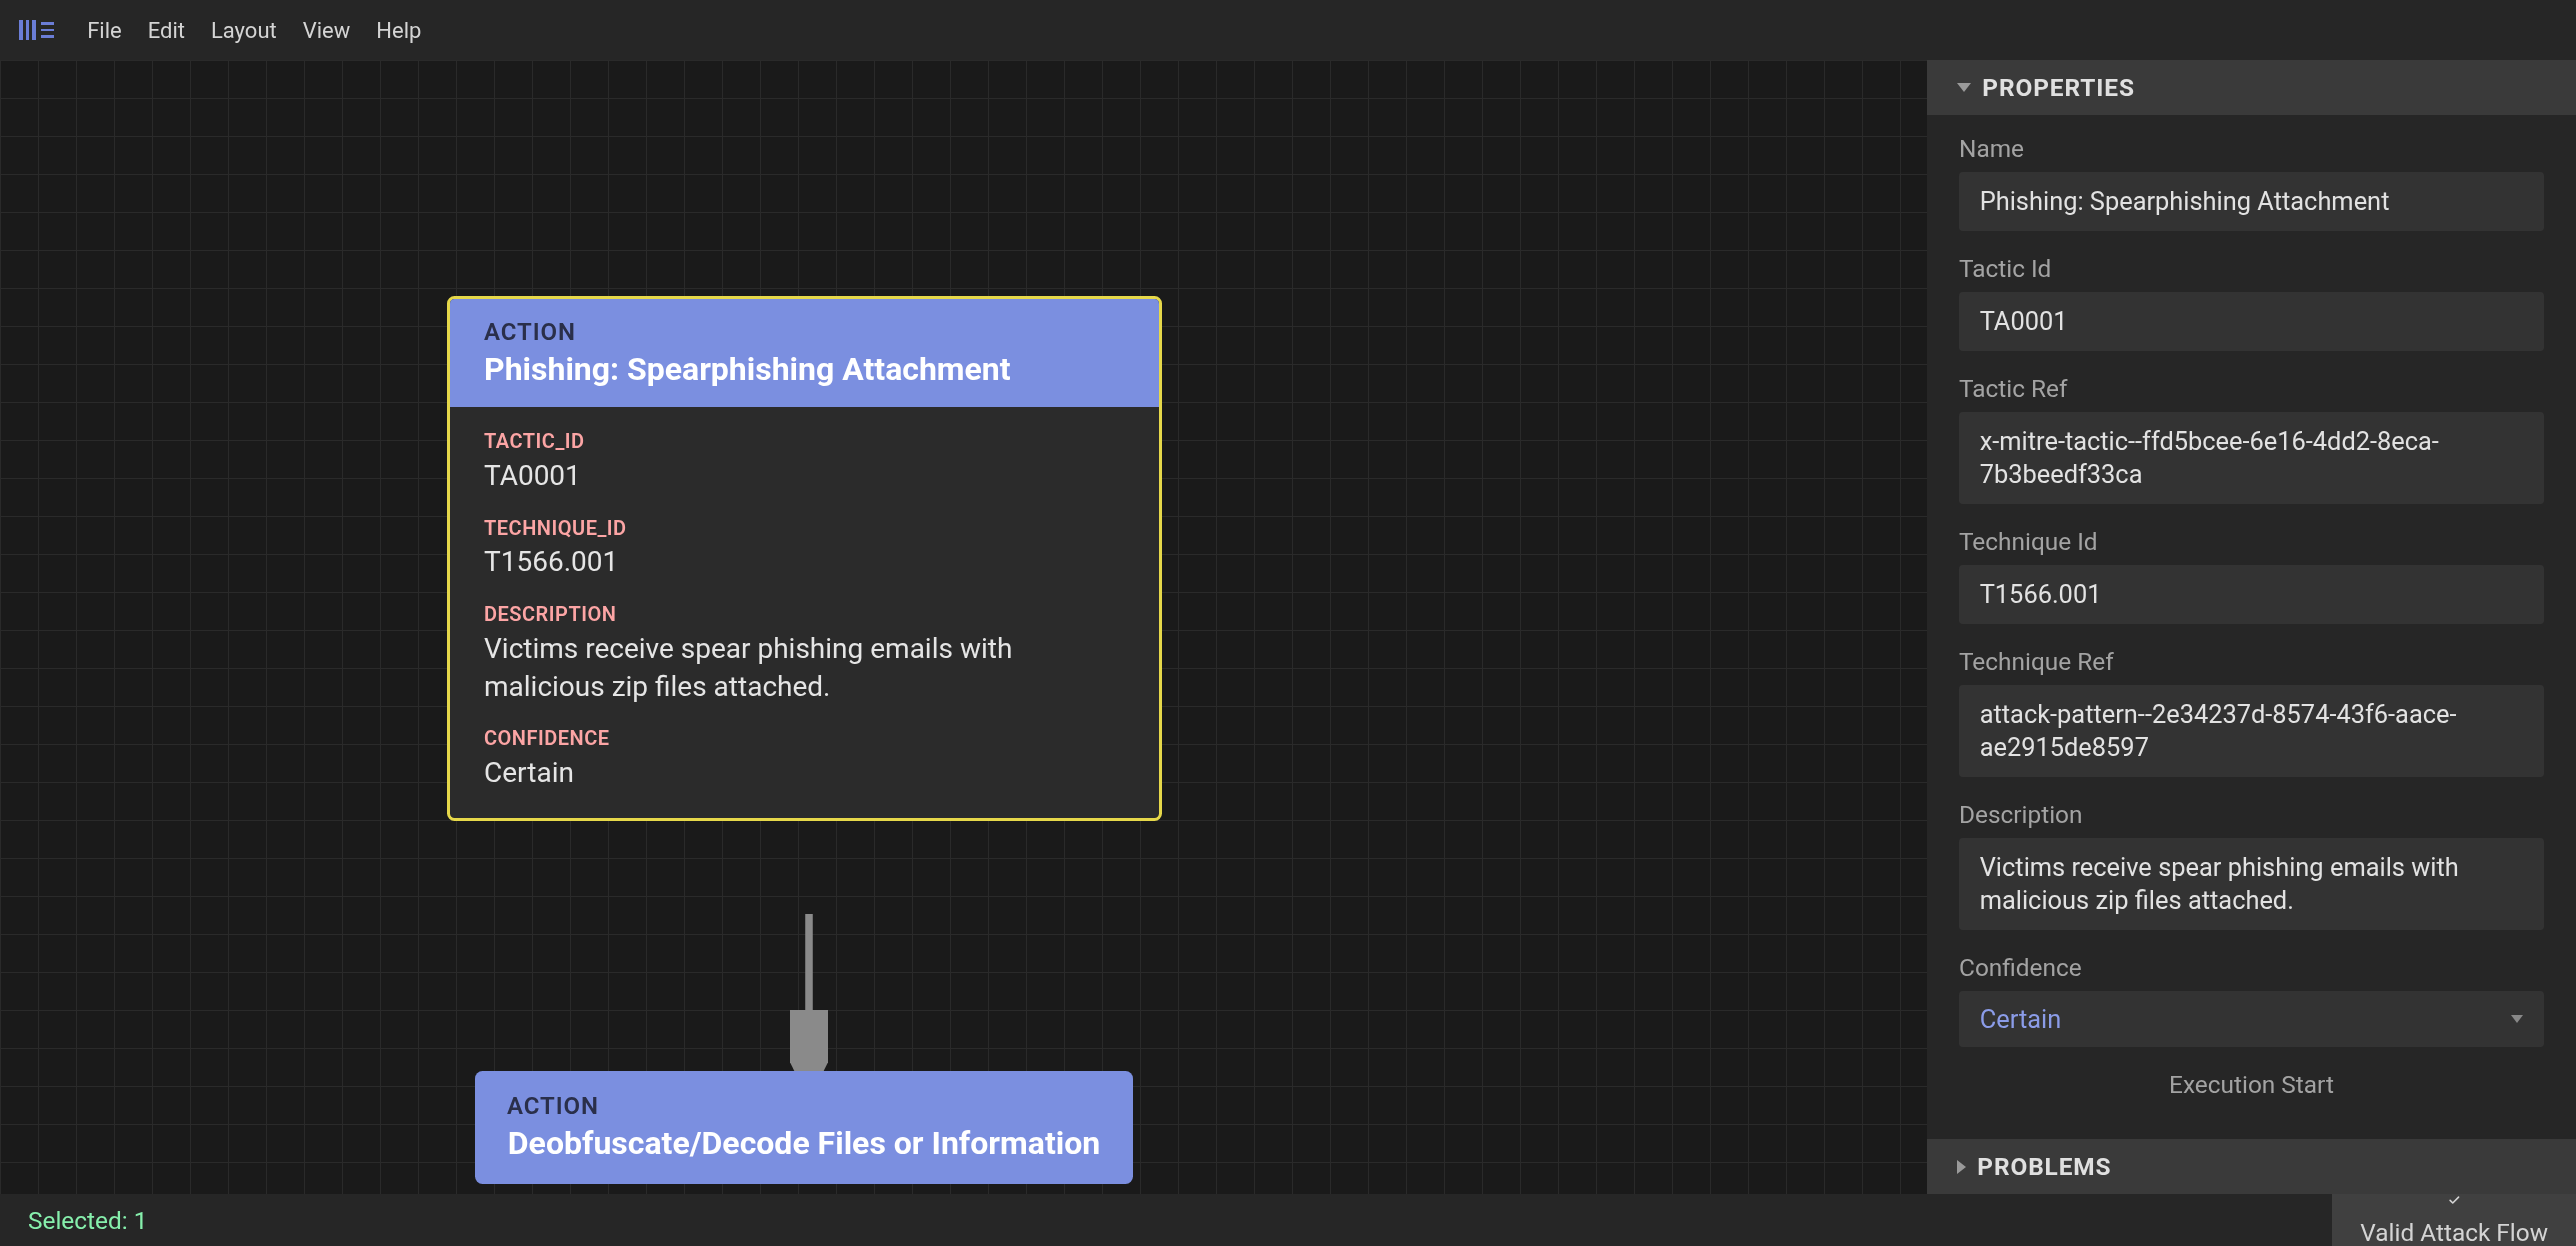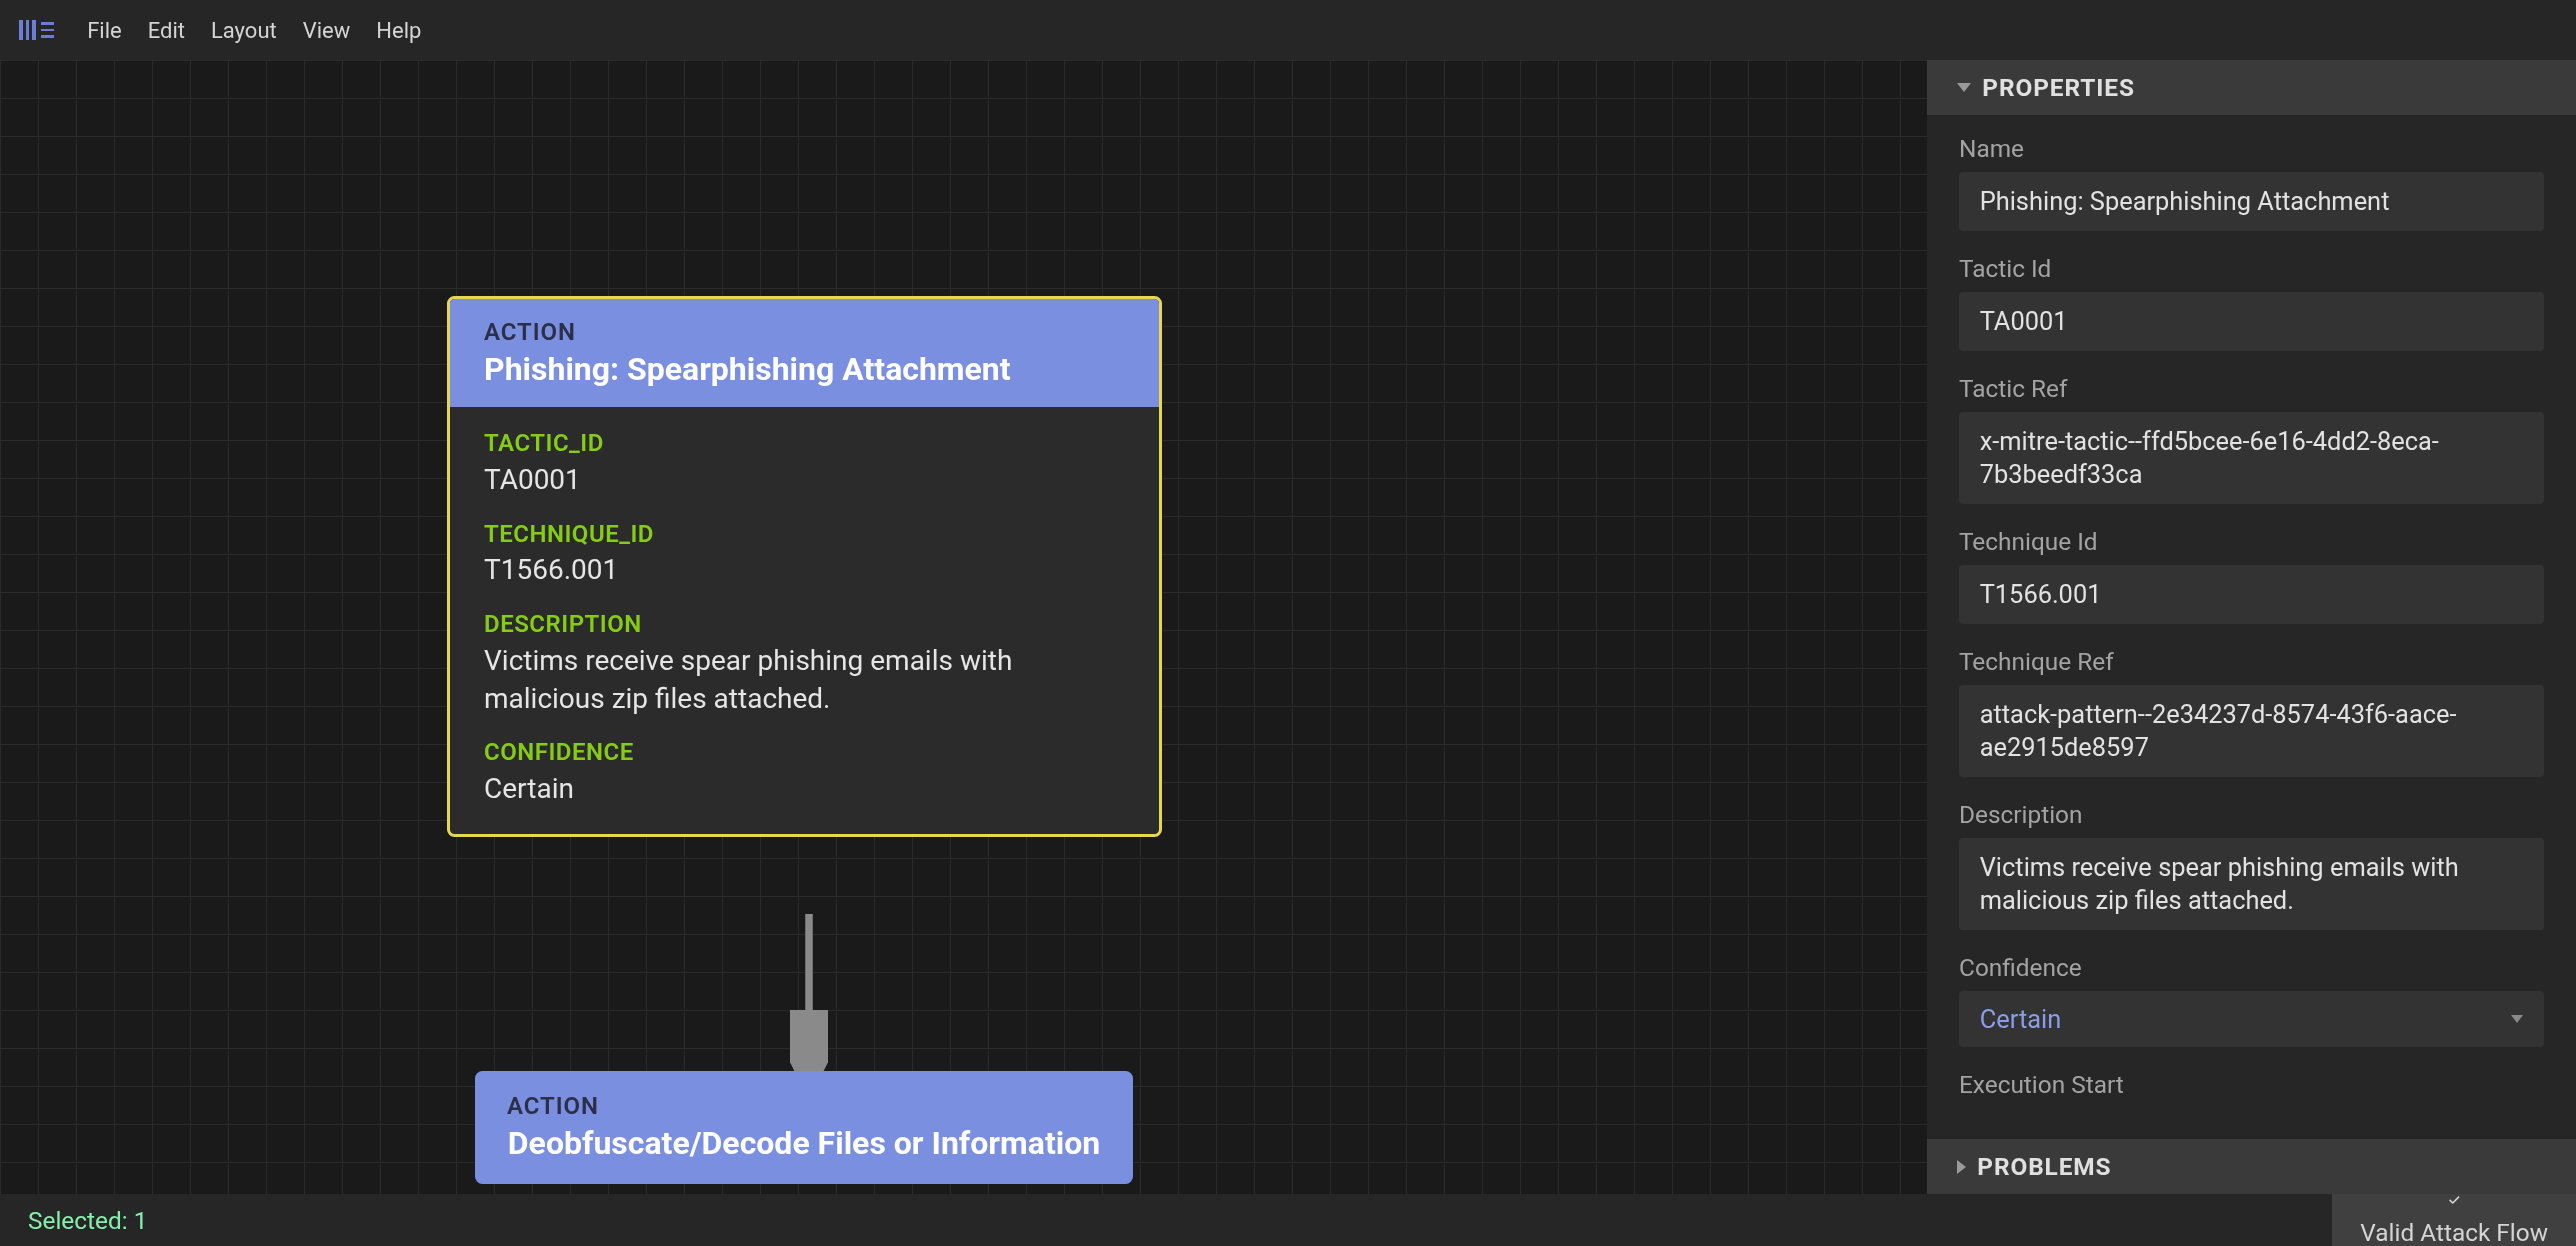--- a/index.html
+++ b/index.html
@@ -103,24 +103,24 @@
   color: #ffffff;
 }
 .node-body {
   padding: 22.6px 34px 26px 34px;
 }
 .node-field {
   margin-bottom: 20.7px;
 }
 .node-field:last-child { margin-bottom: 0; }
 .node-field-label {
-  font-size: 24px;
+  font-size: 20px;
   font-weight: 600;
   letter-spacing: 0.5px;
-  color: #84cc16;
+  color: #fca5a5;
   margin-bottom: 3.8px;
 }
 .node-field-value {
   font-size: 28px;
   color: #e5e5e5;
   line-height: 1.35;
 }
 
 
 .arrow {
@@ -346,21 +346,21 @@
       </div>
 
       <div class="prop-group">
         <div class="prop-label">Confidence</div>
         <div class="prop-select">
           <div class="prop-select-value">Certain</div>
           <div class="select-caret"></div>
         </div>
       </div>
 
-      <div class="prop-group" style="margin-bottom:5px;">
+      <div class="prop-group" style="margin-bottom:5px;text-align:center;">
         <div class="prop-label">Execution Start</div>
       </div>
 
     </div>
     <div class="panel-section-header">
       <div class="disclosure closed"></div>
       <div class="panel-section-title">PROBLEMS</div>
     </div>
   </div>
 </div>

